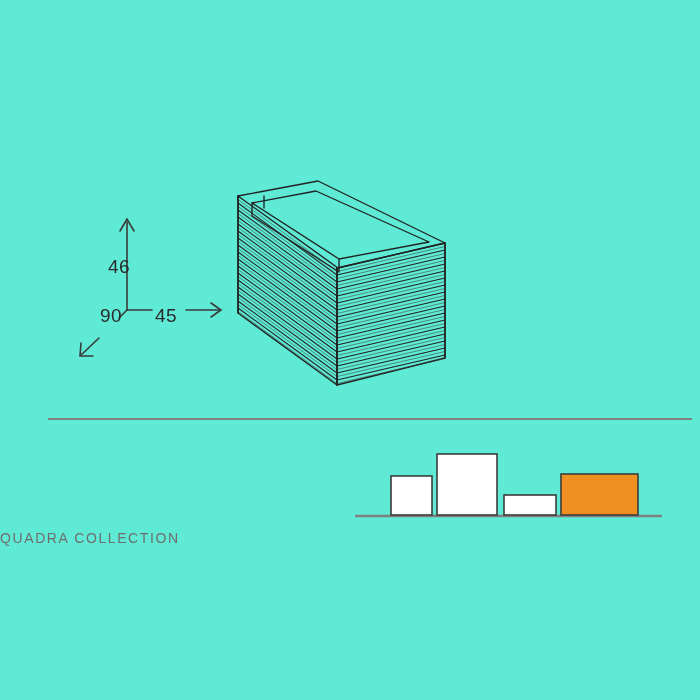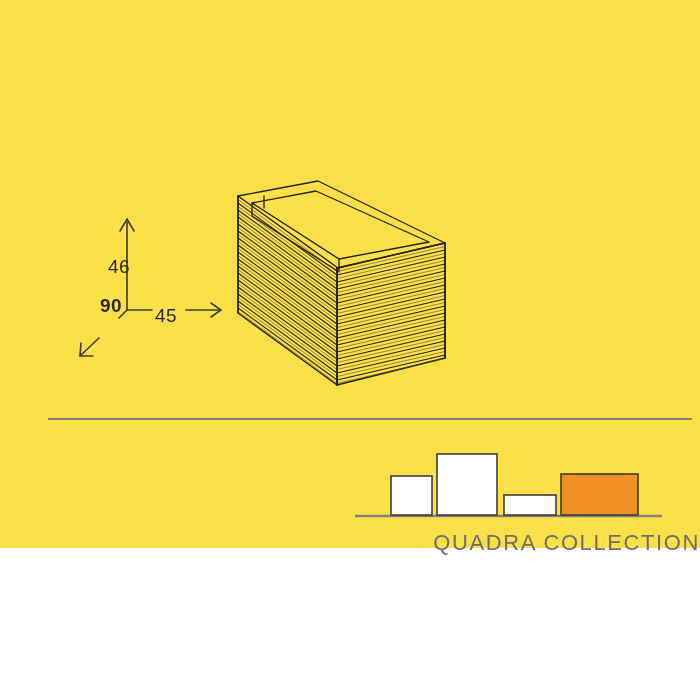--- a/index.html
+++ b/index.html
@@ -9,50 +9,50 @@
   }
   body {
     width: 700px;
     height: 700px;
     font-family: "Liberation Sans", sans-serif;
     overflow: hidden;
   }
   #page {
     position: relative;
     width: 700px;
-    height: 548px;
-    background: #fde047;
+    height: 700px;
+    background: #5eead4;
   }
   .layer {
     position: absolute;
     left: 0;
     top: 0;
     width: 700px;
     height: 700px;
   }
   .dim-label {
     position: absolute;
     font-family: "Liberation Sans", sans-serif;
     font-size: 19px;
     color: #2b2b2b;
     letter-spacing: 0.5px;
     white-space: nowrap;
   }
   #dim-label-height { left: 108px; top: 256px; }
   #dim-label-width  { left: 155px; top: 305px; }
-  #dim-label-depth  { left: 100px; top: 295px; font-weight: bold; }
+  #dim-label-depth  { left: 100px; top: 305px; }
 
   #collection-caption {
     position: absolute;
     left: 0;
     top: 530px;
     width: 700px;
-    text-align: right;
+    text-align: left;
     font-family: "Liberation Sans", sans-serif;
-    font-size: 22px;
+    font-size: 14px;
     letter-spacing: 1.6px;
     color: #6e6e6e;
     white-space: nowrap;
   }
 </style>
 </head>
 <body>
 
 <div id="page">
 

